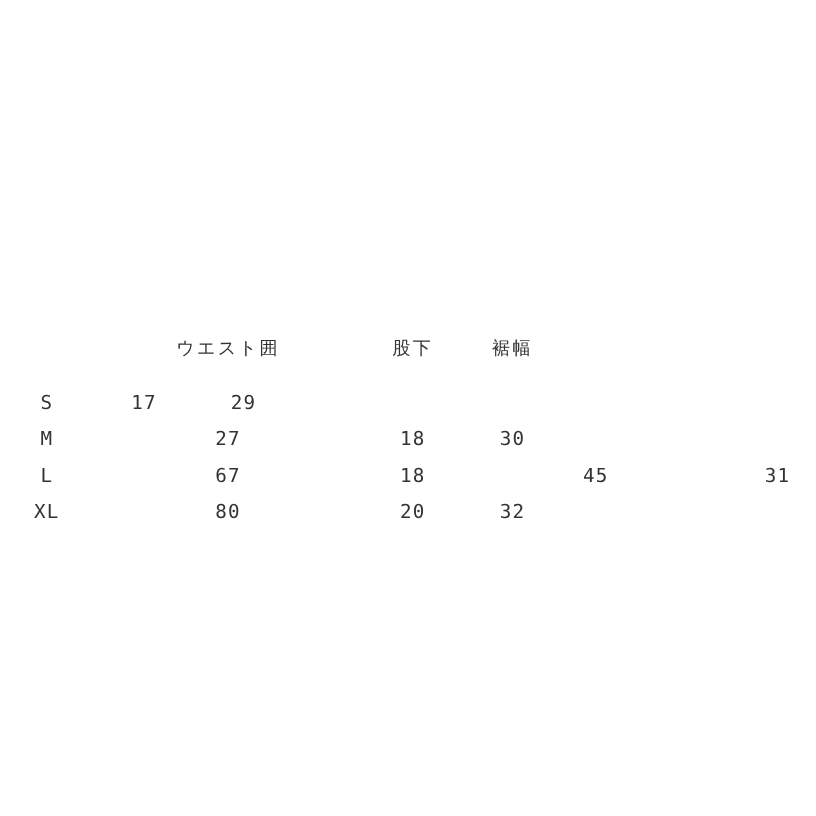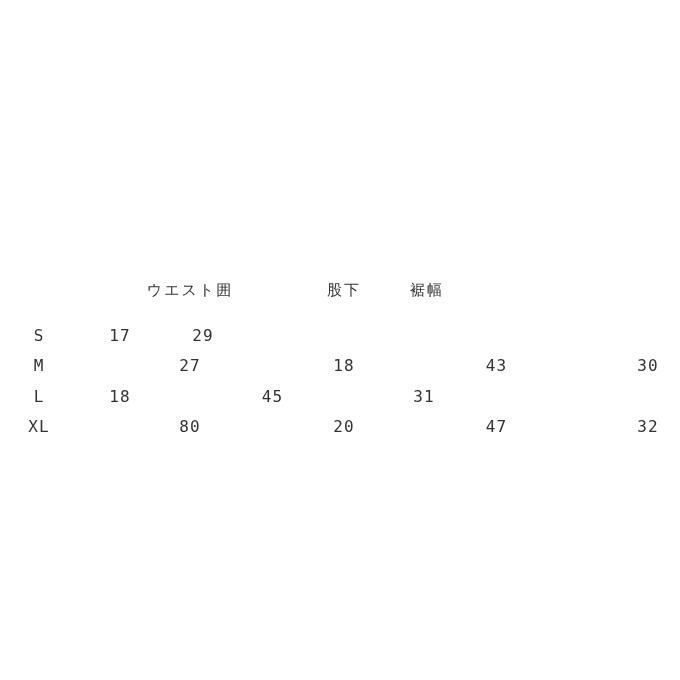--- a/index.html
+++ b/index.html
@@ -63,32 +63,31 @@
   <div class="row">
     <div class="cell c0">S</div>
     <div class="cell c2">17</div>
     <div class="cell c4">29</div>
   </div>
 
   <div class="row">
     <div class="cell c0">M</div>
     <div class="cell c1">27</div>
     <div class="cell c2">18</div>
-    <div class="cell c3">43</div>
     <div class="cell c4">30</div>
   </div>
 
   <div class="row">
     <div class="cell c0">L</div>
+    <div class="cell c1">67</div>
     <div class="cell c2">18</div>
     <div class="cell c3">45</div>
     <div class="cell c4">31</div>
   </div>
 
   <div class="row">
     <div class="cell c0">XL</div>
     <div class="cell c1">80</div>
     <div class="cell c2">20</div>
-    <div class="cell c3">47</div>
     <div class="cell c4">32</div>
   </div>
 
 </div>
 
 </body></html>

